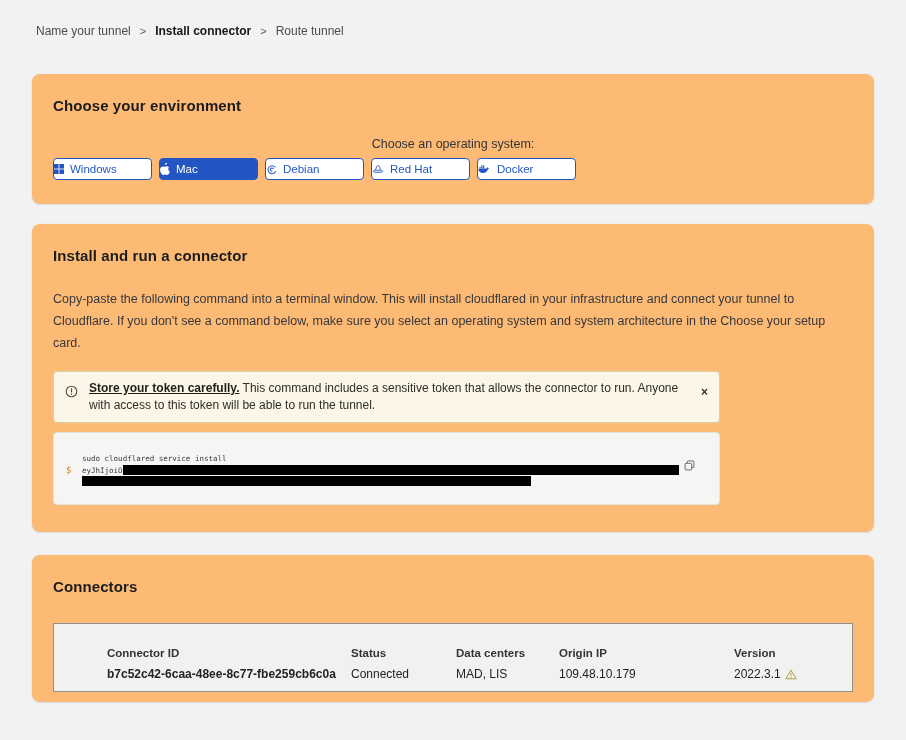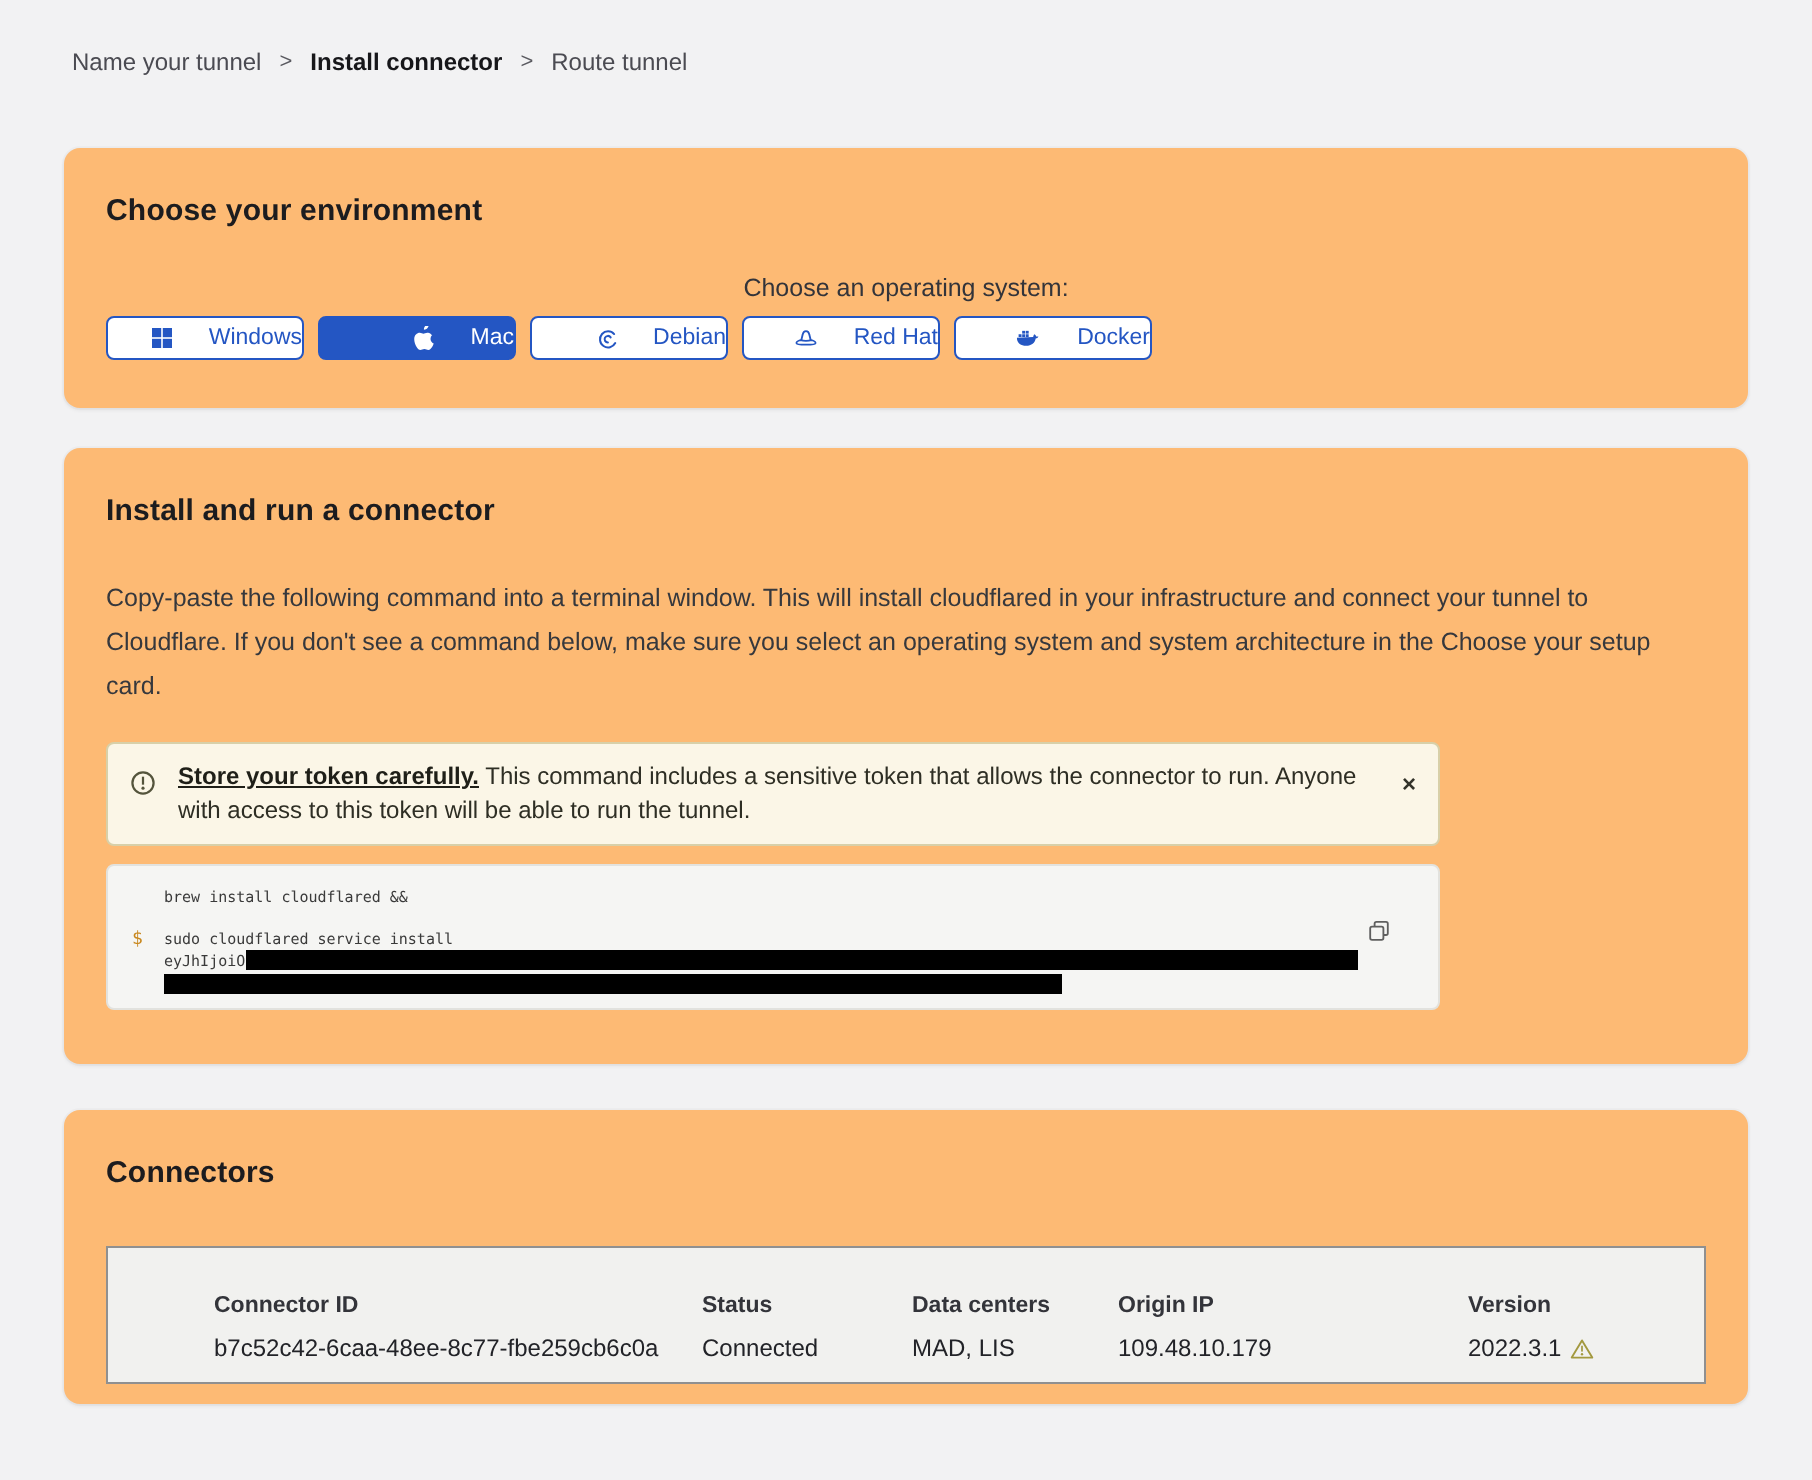--- a/index.html
+++ b/index.html
@@ -26,21 +26,21 @@
     padding: 23px 21px 24px;
     margin-bottom: 20px;
   }
   .card h2 { font-size: 15px; font-weight: bold; color: #1c1c1f; letter-spacing: .1px; }
 
   
   .os-label { margin-top: 23px; font-size: 12.5px; color: #33343a; text-align: center; }
   .os-row { display: flex; gap: 7px; margin-top: 7px; }
   .os-btn {
     width: 99px; height: 22px;
-    display: flex; align-items: center; justify-content: flex-end; gap: 18px;
+    display: flex; align-items: center; justify-content: flex-start; gap: 6px;
     background: #fff; border: 1px solid #2456c3; border-radius: 4px;
     color: #2456c3; font-family: "Liberation Sans", sans-serif; font-size: 11.5px;
     cursor: pointer;
   }
   .os-btn.selected { background: #2456c3; color: #ffffff; }
   .os-btn .icon { display: inline-flex; align-items: center; }
 
   
   .description { margin-top: 24px; width: 797px; font-size: 12.5px; line-height: 22px; color: #36383d; }
 
@@ -78,21 +78,21 @@
   .conn-table {
     margin-top: 28px; width: 800px; height: 69px;
     background: #f1f1ef; border: 1px solid #909090;
     padding: 23px 10px 0 53px;
   }
   .t-row { display: flex; }
   .t-row > div { font-size: 11.5px; }
   .t-head > div { color: #33343a; font-weight: bold; }
   .t-body { margin-top: 8px; }
   .t-body > div { font-size: 12px; color: #222328; }
-  .col-id { width: 244px; }
+  .col-id { width: 244px; font-weight: bold; }
   .col-status { width: 105px; }
   .col-dc { width: 103px; }
   .col-ip { width: 175px; }
   .col-ver { flex: 1; display: flex; align-items: center; gap: 4px; }
   .status-connected { color: #3e7e57; }
 </style>
 </head>
 <body>
 
 <div class="page">
@@ -187,21 +187,20 @@
             <rect x="6.4" y="3.6" width="1.2" height="4.3" fill="#54543c"></rect>
             <circle cx="7" cy="9.8" r=".85" fill="#54543c"></circle>
           </svg>
       </span>
       <b>Store your token carefully.</b><span> This command includes a sensitive token that allows the connector to run. Anyone with access to this token will be able to run the tunnel.</span>
       <button class="warn-close">×</button>
     </div>
 
     <div class="code-block">
       <span class="prompt">$</span>
-      <div class="code-line">brew install cloudflared &amp;&amp;</div>
       <div class="code-gap"></div>
       <div class="code-line">sudo cloudflared service install</div>
       <div class="code-line"><span>eyJhIjoiO</span><span class="redact-bar bar1"></span></div>
       <div class="bar2"></div>
       <button class="copy-btn" title="Copy">
         <svg width="11" height="11" viewBox="0 0 12 12">
             <rect x="3.6" y="1" width="7.2" height="7.2" rx="1" fill="none" stroke="#5f5f5f" stroke-width="1"></rect>
             <rect x="1.2" y="3.6" width="7.2" height="7.2" rx="1" fill="#f5f5f3" stroke="#5f5f5f" stroke-width="1"></rect>
           </svg>
       </button>

